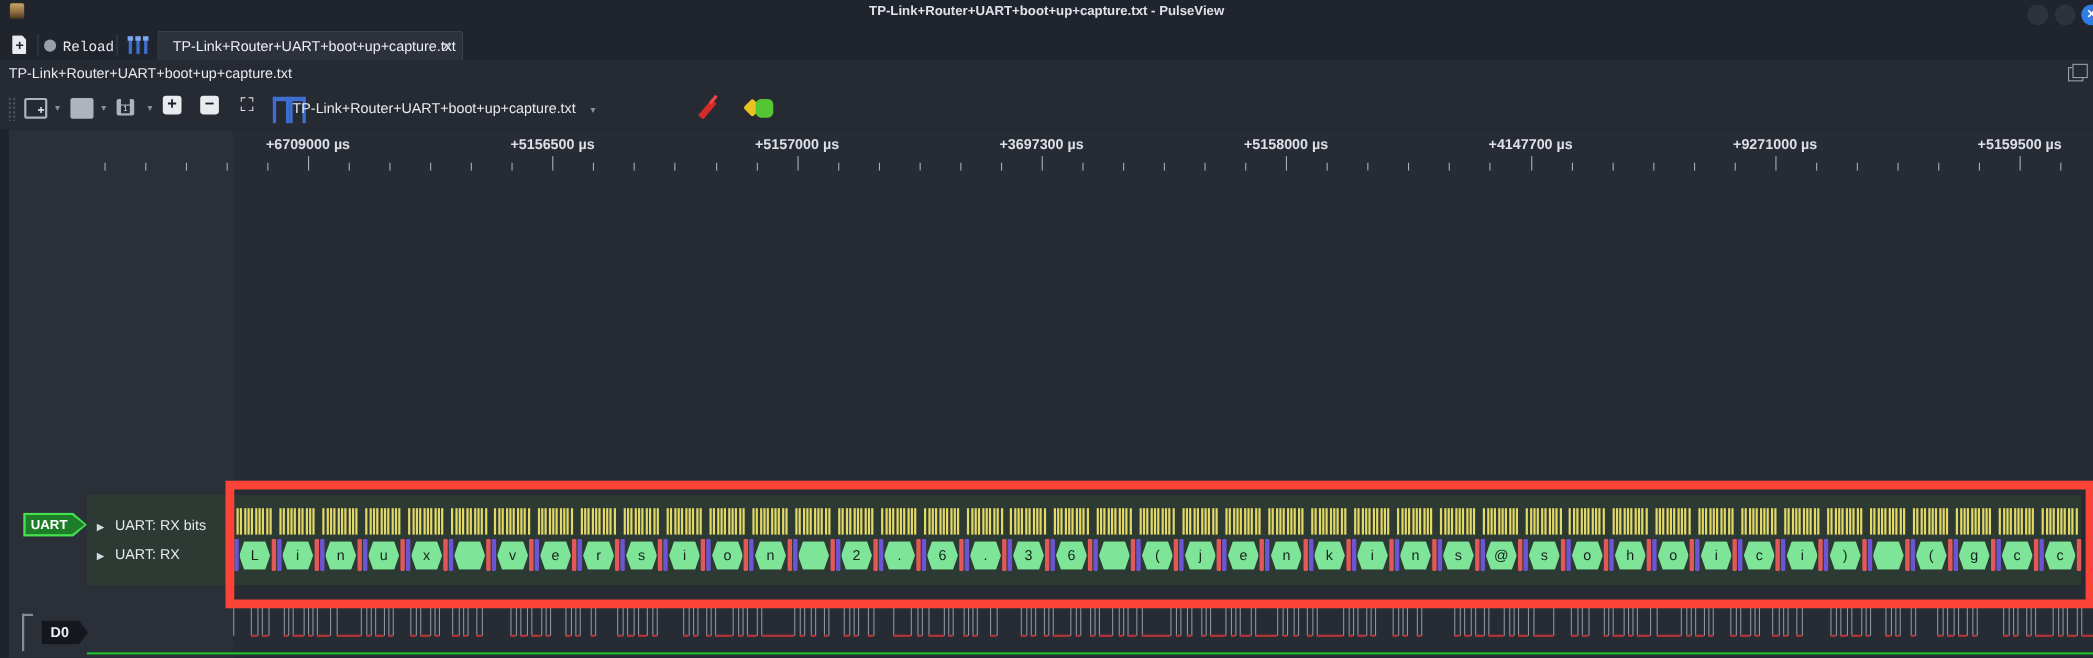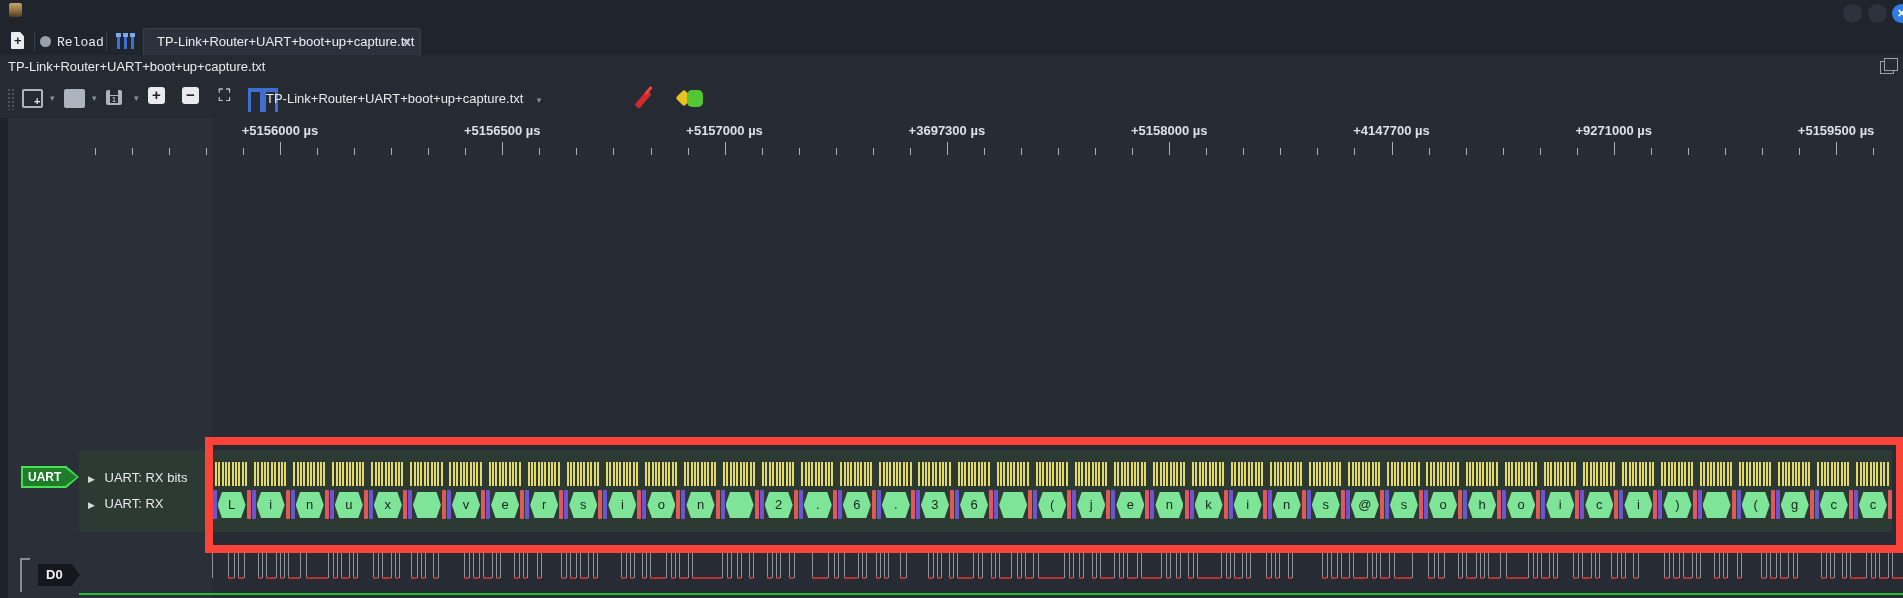--- a/index.html
+++ b/index.html
@@ -122,20 +122,21 @@
   .d0l{position:absolute;top:459px;height:2px;background:#b23535;}
   #next-row-line{left:79px;top:475px;width:1824px;height:2px;background:#1fbf2f;}
 </style>
 </head>
 <body>
 
 <div id="app">
 
   <div class="abs" id="titlebar">
     <div class="abs" id="app-icon"></div>
+    <div class="abs" id="win-title">TP-Link+Router+UART+boot+up+capture.txt - PulseView</div>
     <div class="abs win-circle" style="left:1843px;"></div>
     <div class="abs win-circle" style="left:1868px;"></div>
     <div class="abs win-circle" id="win-close">✕</div>
   </div>
 
   <div class="abs" id="tabbar">
     <div class="abs" id="new-session-btn">
       <span class="doc-glyph"></span>
       <span class="doc-plus">+</span>
     </div>
@@ -201,21 +202,21 @@
       <span id="dec-diamond"></span>
         <span id="dec-blob"></span>
     </div>
   </div>
 
   <div class="abs" id="traceview">
     <div class="abs" id="left-strip"></div>
     <div class="abs" id="label-panel"></div>
 
     <div id="ruler">
-        <div class="abs ruler-label" style="left: 210px;">+5156000 µs</div>
+        <div class="abs ruler-label" style="left: 210px;">+6709000 µs</div>
         <div class="abs ruler-label" style="left: 432.3px;">+5156500 µs</div>
         <div class="abs ruler-label" style="left: 654.6px;">+5157000 µs</div>
         <div class="abs ruler-label" style="left: 876.9px;">+3697300 µs</div>
         <div class="abs ruler-label" style="left: 1099.2px;">+5158000 µs</div>
         <div class="abs ruler-label" style="left: 1321.5px;">+4147700 µs</div>
         <div class="abs ruler-label" style="left: 1543.8px;">+9271000 µs</div>
         <div class="abs ruler-label" style="left: 1766.1px;">+5159500 µs</div>
         <div class="abs tick" style="left: 94.75px; top: 30px; height: 7px;"></div>
         <div class="abs tick" style="left: 131.8px; top: 30px; height: 7px;"></div>
         <div class="abs tick" style="left: 168.85px; top: 30px; height: 7px;"></div>

